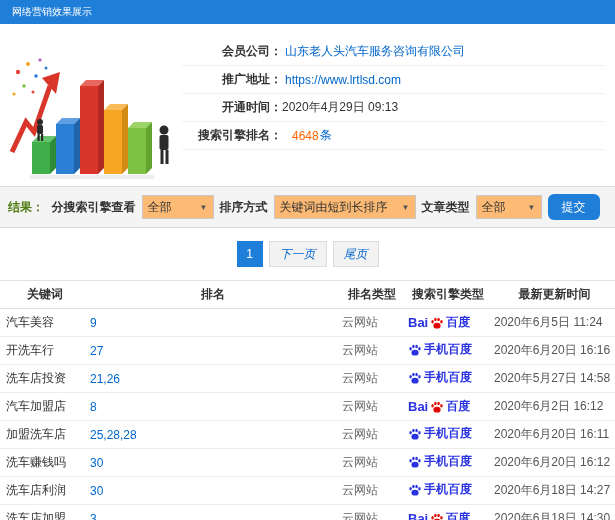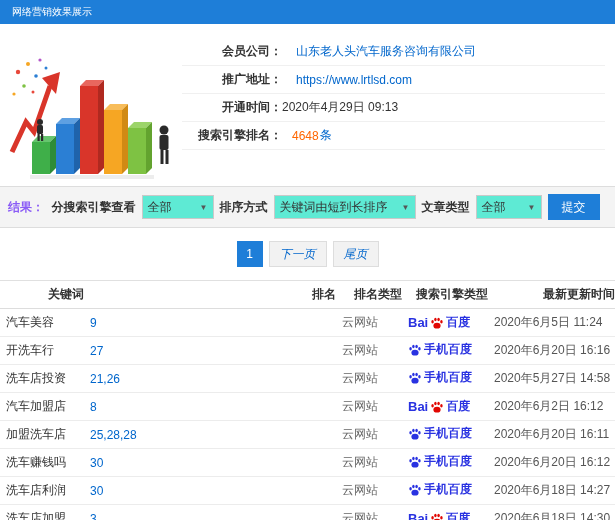--- a/index.html
+++ b/index.html
@@ -8,45 +8,45 @@
 
   .topbar { height:24px; line-height:24px; background:#1e7ed8; color:#fff;
     padding-left:12px; font-size:10px; }
 
   .info-section { display:flex; padding:10px 10px 4px 6px; height:162px; }
   .chart-illus { width:170px; height:148px; flex:0 0 170px; }
   .info-rows { flex:1; margin-left:6px; padding-top:4px; }
   .info-row { display:flex; align-items:center; height:28px; border-bottom:1px solid #f0f0f0; }
   .info-label { width:100px; text-align:right; font-weight:bold; color:#333; flex:0 0 100px; }
   .info-val { color:#333; }
-  .info-link { margin-left:14px; color:#0066cc; text-decoration:none; cursor:pointer; }
+  .info-link { margin-left:3px; color:#0066cc; text-decoration:none; cursor:pointer; }
   .rank-num { margin-left:10px; color:#ff6600; }
   .rank-unit { color:#0066cc; margin-left:1px; }
 
   .filter-bar { display:flex; align-items:center; height:42px; background:#f4f4f4;
     border-top:1px solid #ddd; border-bottom:1px solid #ddd; padding:0 8px; }
-  .result-label { font-weight:bold; color:#8b5cf6; }
+  .result-label { font-weight:bold; color:#4d7c0f; }
   .filter-controls { flex:1; display:flex; justify-content:center; align-items:center; gap:6px; }
   .ctl-label { font-weight:bold; color:#333; }
   .select { display:inline-flex; align-items:center; justify-content:space-between;
-    background:#5eead4; border:1px solid #c9c9c9; height:24px; padding:0 5px; cursor:pointer; }
+    background:#fdba74; border:1px solid #c9c9c9; height:24px; padding:0 5px; cursor:pointer; }
   .select .arrow { font-size:8px; color:#555; margin-left:6px; }
   .sel-engine { width:72px; }
   .sel-sort   { width:142px; }
   .sel-type   { width:66px; }
   .submit-btn { background:#1e7ed8; color:#fff; border:none; height:26px; padding:0 14px;
-    font-size:12px; border-radius:0; cursor:pointer; }
+    font-size:12px; border-radius:6px; cursor:pointer; }
 
   .pagination { display:flex; justify-content:center; align-items:center; gap:6px; padding:13px 0; }
   .page-cur { background:#1e7ed8; color:#fff; min-width:26px; height:26px; line-height:26px; text-align:center; }
   .page-btn { background:#f2f2f2; border:1px solid #ddd; color:#0066cc; height:26px;
     line-height:24px; padding:0 10px; text-decoration:none; cursor:pointer;font-style:italic; }
 
   table { width:615px; border-collapse:collapse; table-layout:fixed; font-size:12px; }
-  thead th { text-align:right; font-weight:bold; color:#333; height:28px;
+  thead th { text-align:center; font-weight:bold; color:#333; height:28px;
     border-top:1px solid #e0e0e0; border-bottom:1px solid #ddd; padding-left:6px; }
   tbody td { height:28px; border-bottom:1px solid #ececec; padding-left:6px;
     white-space:nowrap; overflow:hidden; }
   .c-kw { color:#333; }
   .c-rank { color:#0066cc; cursor:pointer; }
   .c-type { color:#666; }
   .c-time { color:#555; }
   .bd-logo { display:inline-flex; align-items:center; gap:2px; }
   .bd-bai { color:#2932e1; font-weight:bold; font-size:13px; }
   .bd-du { color:#2932e1; font-weight:bold; }

